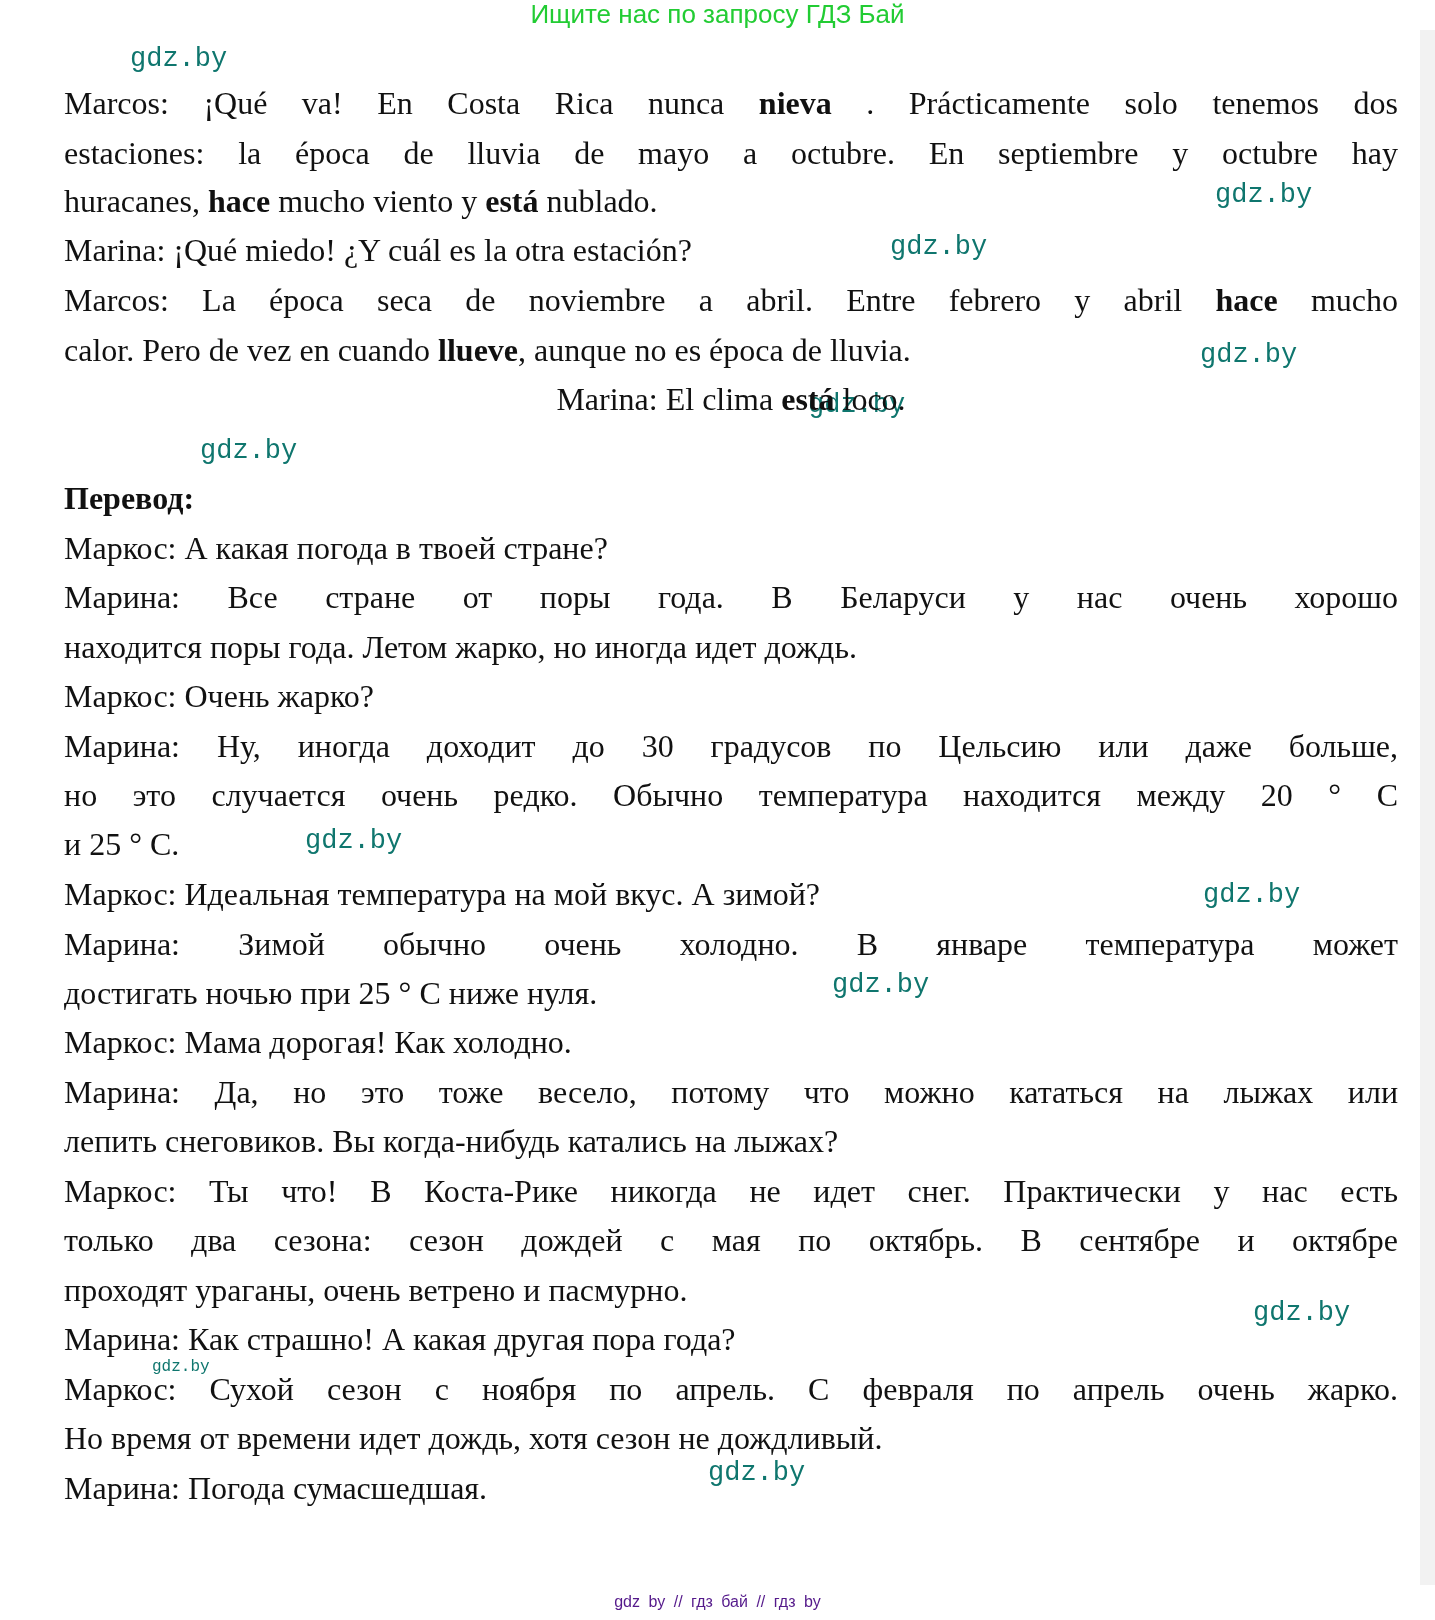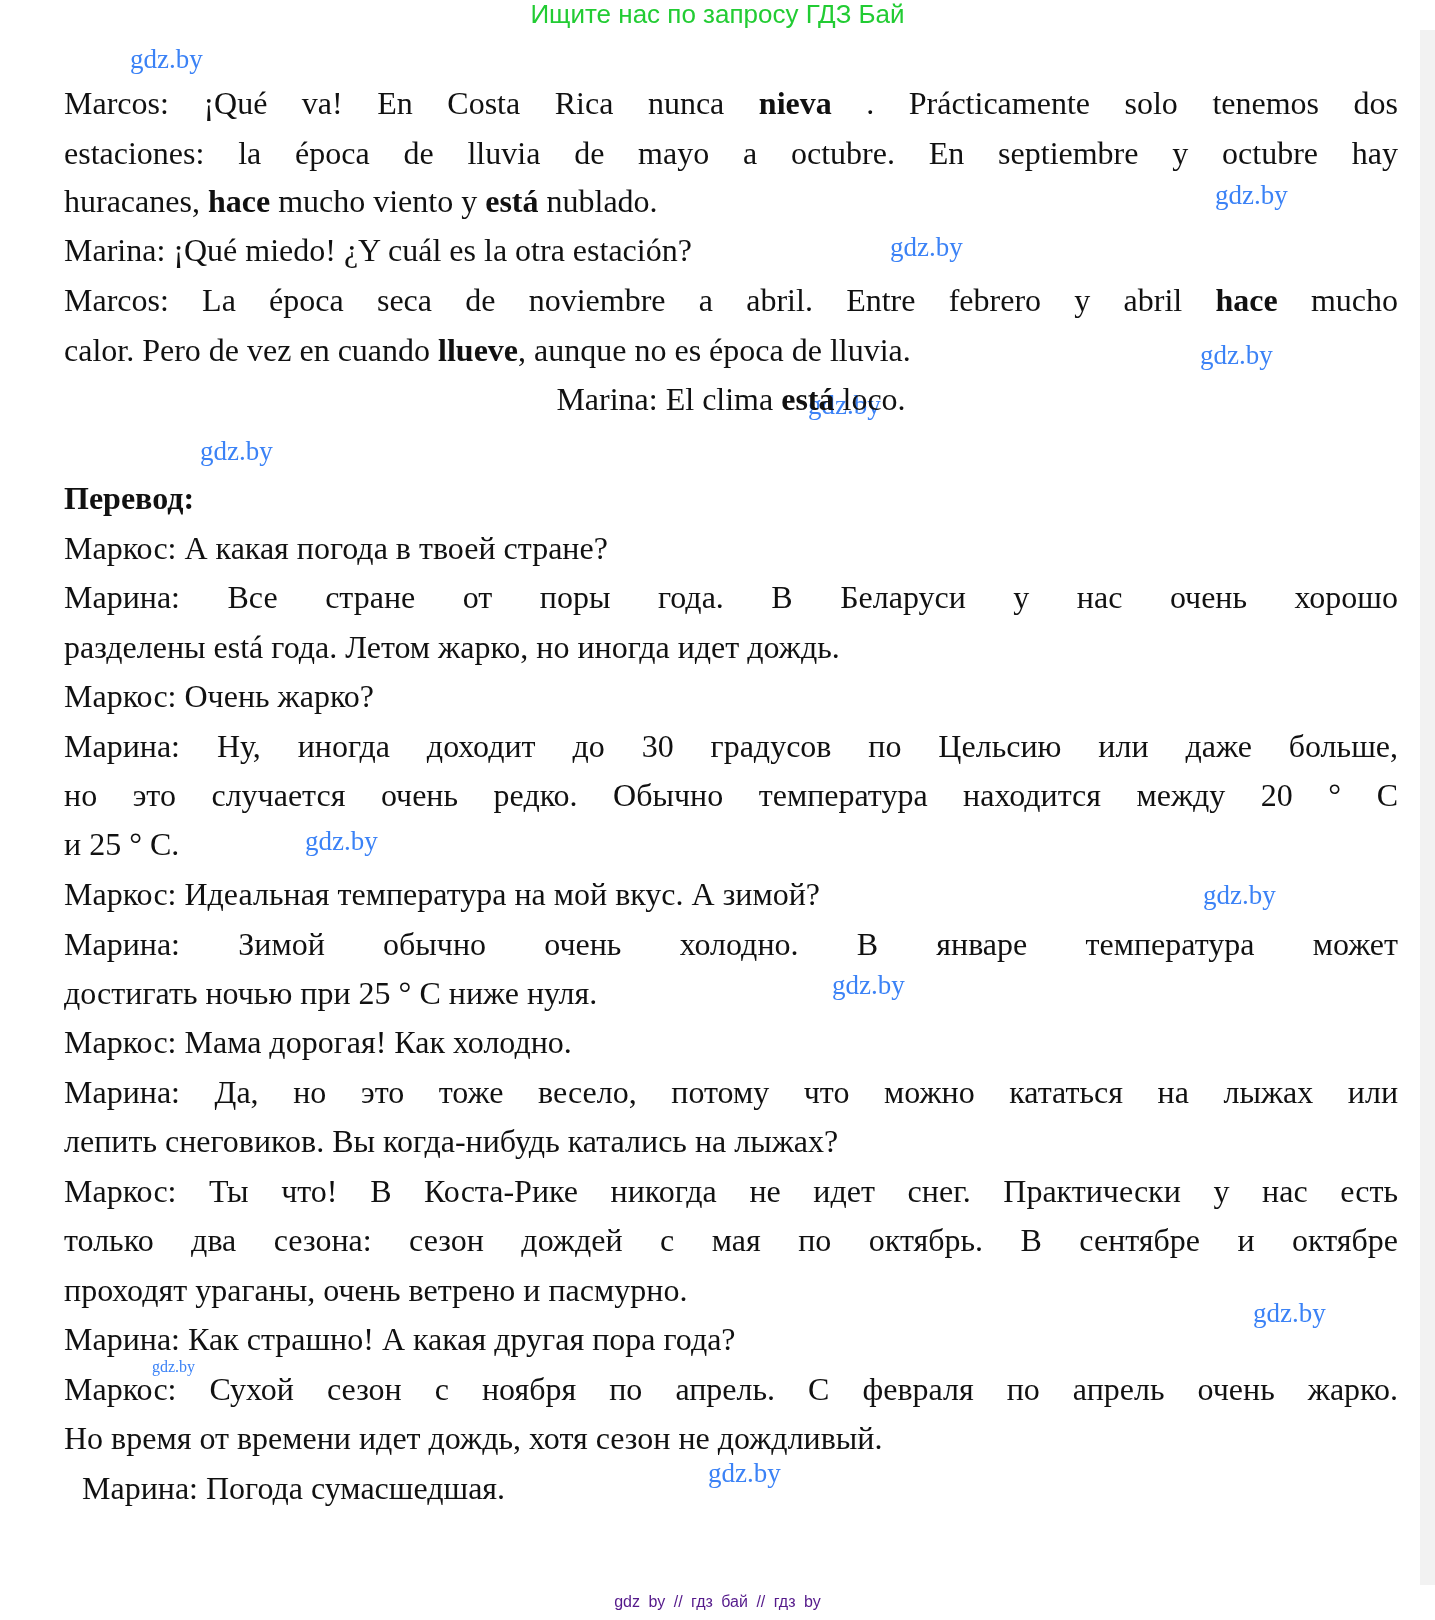--- a/index.html
+++ b/index.html
@@ -53,24 +53,24 @@
       text-align-last: justify;
     }
     .line b {
       font-weight: bold;
     }
     .heading {
       font-weight: bold;
     }
     .wm {
       position: absolute;
-      font-family: Liberation Serif, serif;
+      font-family: Liberation Mono, monospace;
       font-size: 27px;
       line-height: 30px;
-      color: #3b82f6;
+      color: #0f766e;
       white-space: nowrap;
     }
     .wm.small {
       font-size: 16px;
       line-height: 18px;
     }
     .footer {
       position: absolute;
       left: 0;
       top: 1587px;
@@ -108,33 +108,33 @@
   <div class="line justify" style="top:54px;">estaciones: la época de lluvia de mayo a octubre. En septiembre y octubre hay</div>
   <div class="line" style="top:102px;"><span>huracanes, </span><b>hace</b><span> mucho viento y </span><b>está</b><span> nublado.</span></div>
   <div class="line" style="top:151px;">Marina: ¡Qué miedo! ¿Y cuál es la otra estación?</div>
   <div class="line justify" style="top:201px;"><span>Marcos: La época seca de noviembre a abril. Entre febrero y abril </span><b>hace</b><span> mucho</span></div>
   <div class="line" style="top:251px;"><span>calor. Pero de vez en cuando </span><b>llueve</b><span>, aunque no es época de lluvia.</span></div>
   <div class="line" style="top:300px;text-align:center;"><span>Marina: El clima </span><b>está</b><span> loco.</span></div>
 
   <div class="line heading" style="top:399px;">Перевод:</div>
   <div class="line" style="top:449px;">Маркос: А какая погода в твоей стране?</div>
   <div class="line justify" style="top:498px;">Марина: Все стране от поры года. В Беларуси у нас очень хорошо</div>
-  <div class="line" style="top:548px;">разделены está года. Летом жарко, но иногда идет дождь.</div>
+  <div class="line" style="top:548px;">находится поры года. Летом жарко, но иногда идет дождь.</div>
   <div class="line" style="top:597px;">Маркос: Очень жарко?</div>
   <div class="line justify" style="top:647px;">Марина: Ну, иногда доходит до 30 градусов по Цельсию или даже больше,</div>
   <div class="line justify" style="top:696px;">но это случается очень редко. Обычно температура находится между 20 ° C</div>
   <div class="line" style="top:745px;">и 25 ° C.</div>
   <div class="line" style="top:795px;">Маркос: Идеальная температура на мой вкус. А зимой?</div>
   <div class="line justify" style="top:845px;">Марина: Зимой обычно очень холодно. В январе температура может</div>
   <div class="line" style="top:894px;">достигать ночью при 25 ° C ниже нуля.</div>
   <div class="line" style="top:943px;">Маркос: Мама дорогая! Как холодно.</div>
   <div class="line justify" style="top:993px;">Марина: Да, но это тоже весело, потому что можно кататься на лыжах или</div>
   <div class="line" style="top:1042px;">лепить снеговиков. Вы когда-нибудь катались на лыжах?</div>
   <div class="line justify" style="top:1092px;">Маркос: Ты что! В Коста-Рике никогда не идет снег. Практически у нас есть</div>
   <div class="line justify" style="top:1141px;">только два сезона: сезон дождей с мая по октябрь. В сентябре и октябре</div>
   <div class="line" style="top:1191px;">проходят ураганы, очень ветрено и пасмурно.</div>
   <div class="line" style="top:1240px;">Марина: Как страшно! А какая другая пора года?</div>
   <div class="line justify" style="top:1290px;">Маркос: Сухой сезон с ноября по апрель. С февраля по апрель очень жарко.</div>
   <div class="line" style="top:1339px;">Но время от времени идет дождь, хотя сезон не дождливый.</div>
-  <div class="line" style="top:1389px;margin-left:18px;">Марина: Погода сумасшедшая.</div>
+  <div class="line" style="top:1389px;">Марина: Погода сумасшедшая.</div>
 </div>
 
 <div class="footer">gdz by  //  гдз бай  //  гдз by</div>
 
 </body></html>

